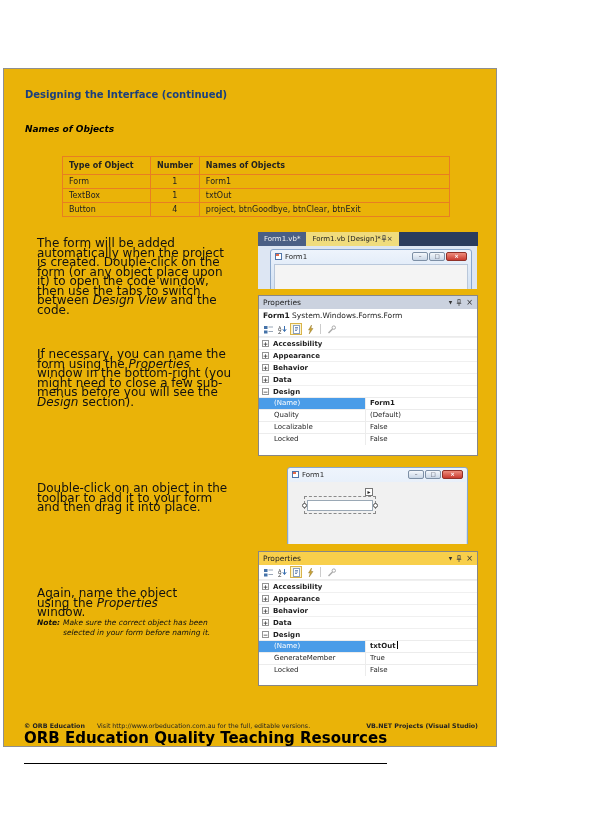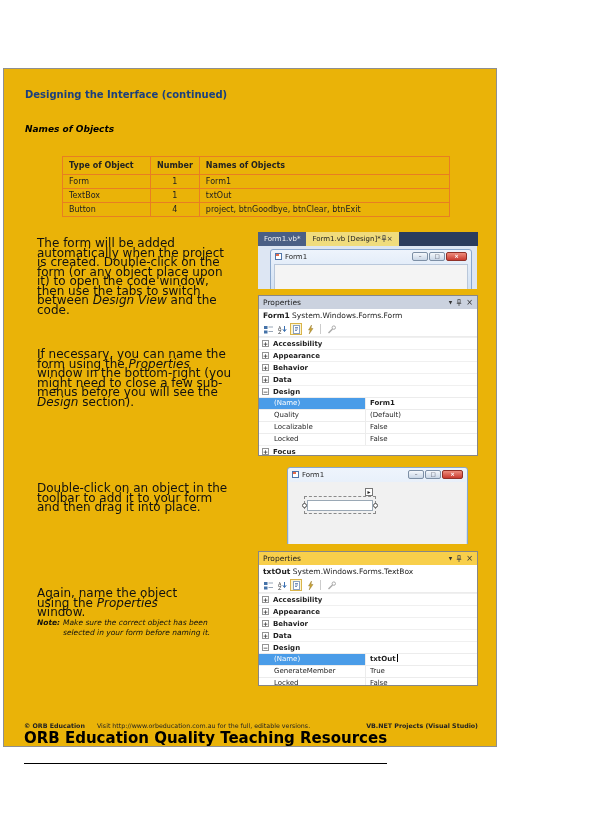--- a/index.html
+++ b/index.html
@@ -229,24 +229,20 @@
         <span class="pval">(Default)</span>
       </div>
     <div class="prow">
         <span class="pname">Localizable</span>
         <span class="pval">False</span>
       </div>
     <div class="prow">
         <span class="pname">Locked</span>
         <span class="pval">False</span>
       </div>
-    <div class="cat">
-        <span class="expander">+</span>
-        <span>Focus</span>
-      </div>
   </div>
 
   <p class="para" style="left:33px; top:281px;"><span>If necessary, you can name the form using the </span><i>Properties</i><span> window in the bottom-right (you might need to close a few sub-menus before you will see the </span><i>Design</i><span> section).</span></p>
 
   <p class="para" style="left:33px; top:415px;">Double-click on an object in the toolbar to add it to your form and then drag it into place.</p>
 
   <div class="shot2">
     <div class="formwin">
       <div class="ftitle">
         <span class="ficon"></span>
@@ -276,21 +272,20 @@
         <span>
             <svg width="6" height="8" viewBox="0 0 8 10">
               <rect x="2.5" y="0.5" width="3" height="4.5" fill="none" stroke="#444"></rect>
               <line x1="1" y1="5.5" x2="7" y2="5.5" stroke="#444"></line>
               <line x1="4" y1="5.5" x2="4" y2="9" stroke="#444"></line>
             </svg>
           </span>
         <span class="tclose2">×</span>
       </span>
     </div>
-    <div class="objrow"><b>txtOut</b> <span>System.Windows.Forms.TextBox</span></div>
     <div class="ptoolbar">
       <span class="ticon">
           <svg width="9" height="9" viewBox="0 0 9 9">
             <rect x="0" y="1" width="3.5" height="3" fill="#4472a8"></rect>
             <rect x="0" y="5.5" width="3.5" height="3" fill="#4472a8"></rect>
             <rect x="4.5" y="1.5" width="4.5" height="1" fill="#9aa7b8"></rect>
             <rect x="4.5" y="6" width="4.5" height="1" fill="#9aa7b8"></rect>
           </svg>
         </span>
       <span class="ticon">

